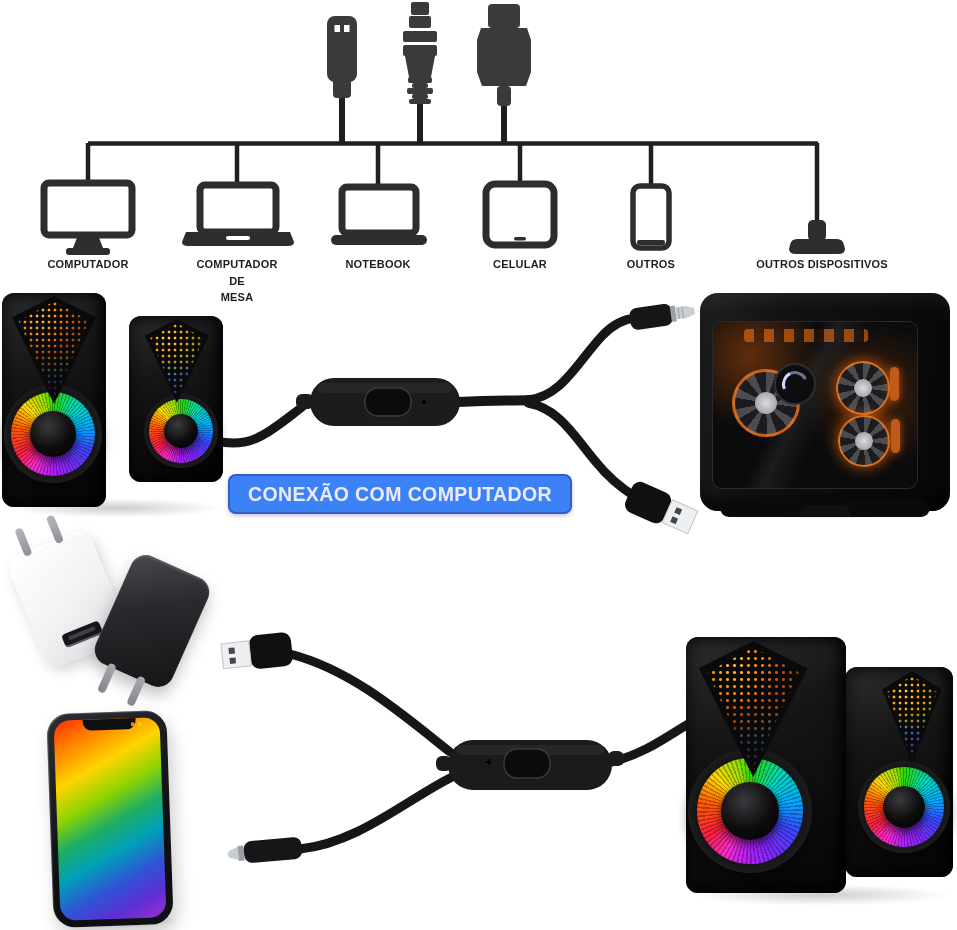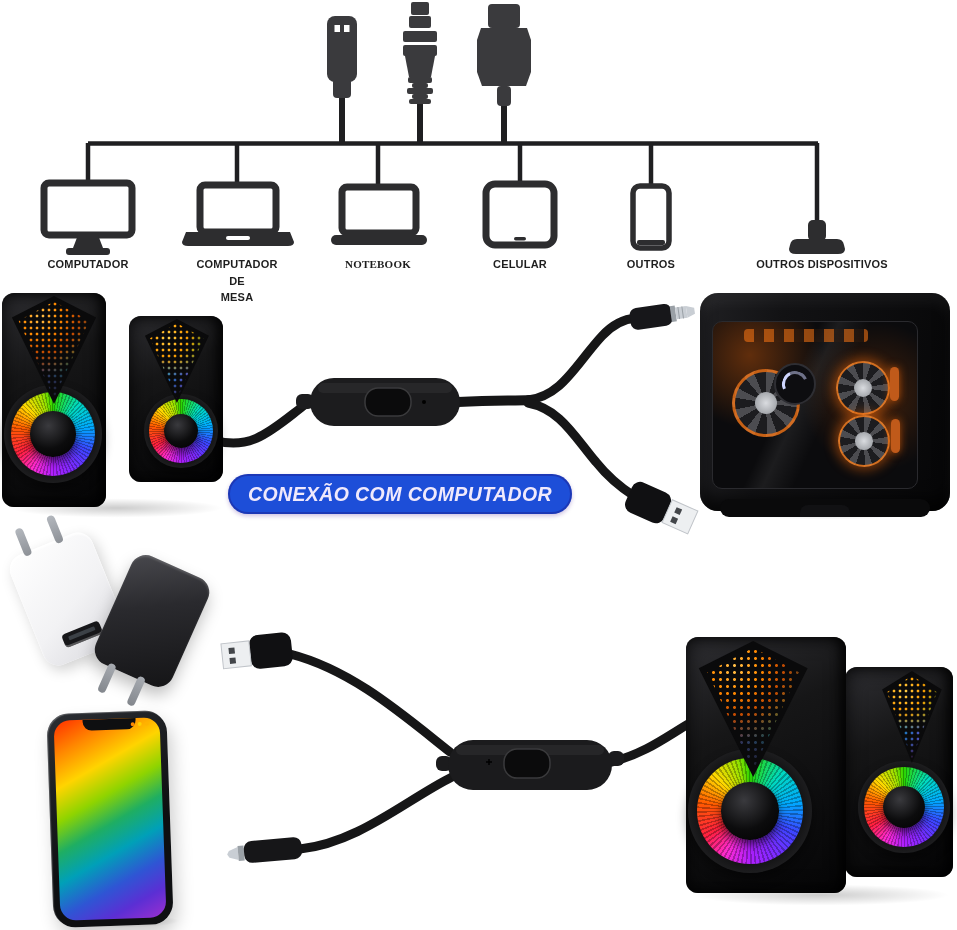--- a/index.html
+++ b/index.html
@@ -5,29 +5,29 @@
   html,body{margin:0;padding:0;background:#fff;}
   body{font-family:"Liberation Sans",sans-serif;}
   .canvas{position:relative;width:957px;height:930px;background:#ffffff;overflow:hidden;}
   .wire-layer{position:absolute;inset:0;z-index:1;}
 
   
   .dev-label{position:absolute;z-index:2;font-weight:700;font-size:11px;color:#1e1e1e;
     text-align:center;white-space:pre-line;line-height:1.5;letter-spacing:.2px;}
   .lbl-0{left:10px;top:256px;width:156px;}
   .lbl-1{left:167px;top:256px;width:140px;}
-  .lbl-2{left:316px;top:256px;width:124px;font-family:Liberation Serif, serif;}
+  .lbl-2{left:316px;top:256px;width:124px;}
   .lbl-3{left:468px;top:256px;width:104px;}
   .lbl-4{left:599px;top:256px;width:104px;}
   .lbl-5{left:720px;top:256px;width:204px;}
 
   
   .badge{position:absolute;z-index:6;display:flex;align-items:center;justify-content:center;
-    background:#1d4ed8;color:#f0e9fc;font-weight:700;border-radius:20px;letter-spacing:.4px;
-    box-shadow:inset 0 0 0 2px rgba(30,0,95,.28), 0 2px 4px rgba(60,10,140,.25);font-style:italic;}
+    background:#3b82f6;color:#f0e9fc;font-weight:700;border-radius:8px;letter-spacing:.4px;
+    box-shadow:inset 0 0 0 2px rgba(30,0,95,.28), 0 2px 4px rgba(60,10,140,.25);}
   .badge-1{left:228px;top:474px;width:344px;height:40px;font-size:19.5px;}
   .badge-2{left:332px;top:829px;width:352px;height:42px;font-size:20.5px;}
 
   
   .shadow{position:absolute;z-index:1;border-radius:50%;
     background:radial-gradient(ellipse at center,rgba(0,0,0,.20),rgba(0,0,0,0) 68%);}
   .sh-spk-a{left:6px;top:498px;width:220px;height:20px;}
   .sh-tower{left:712px;top:502px;width:232px;height:18px;}
   .sh-phone{left:52px;top:914px;width:130px;height:14px;}
   .sh-spk-b{left:688px;top:884px;width:266px;height:22px;}

